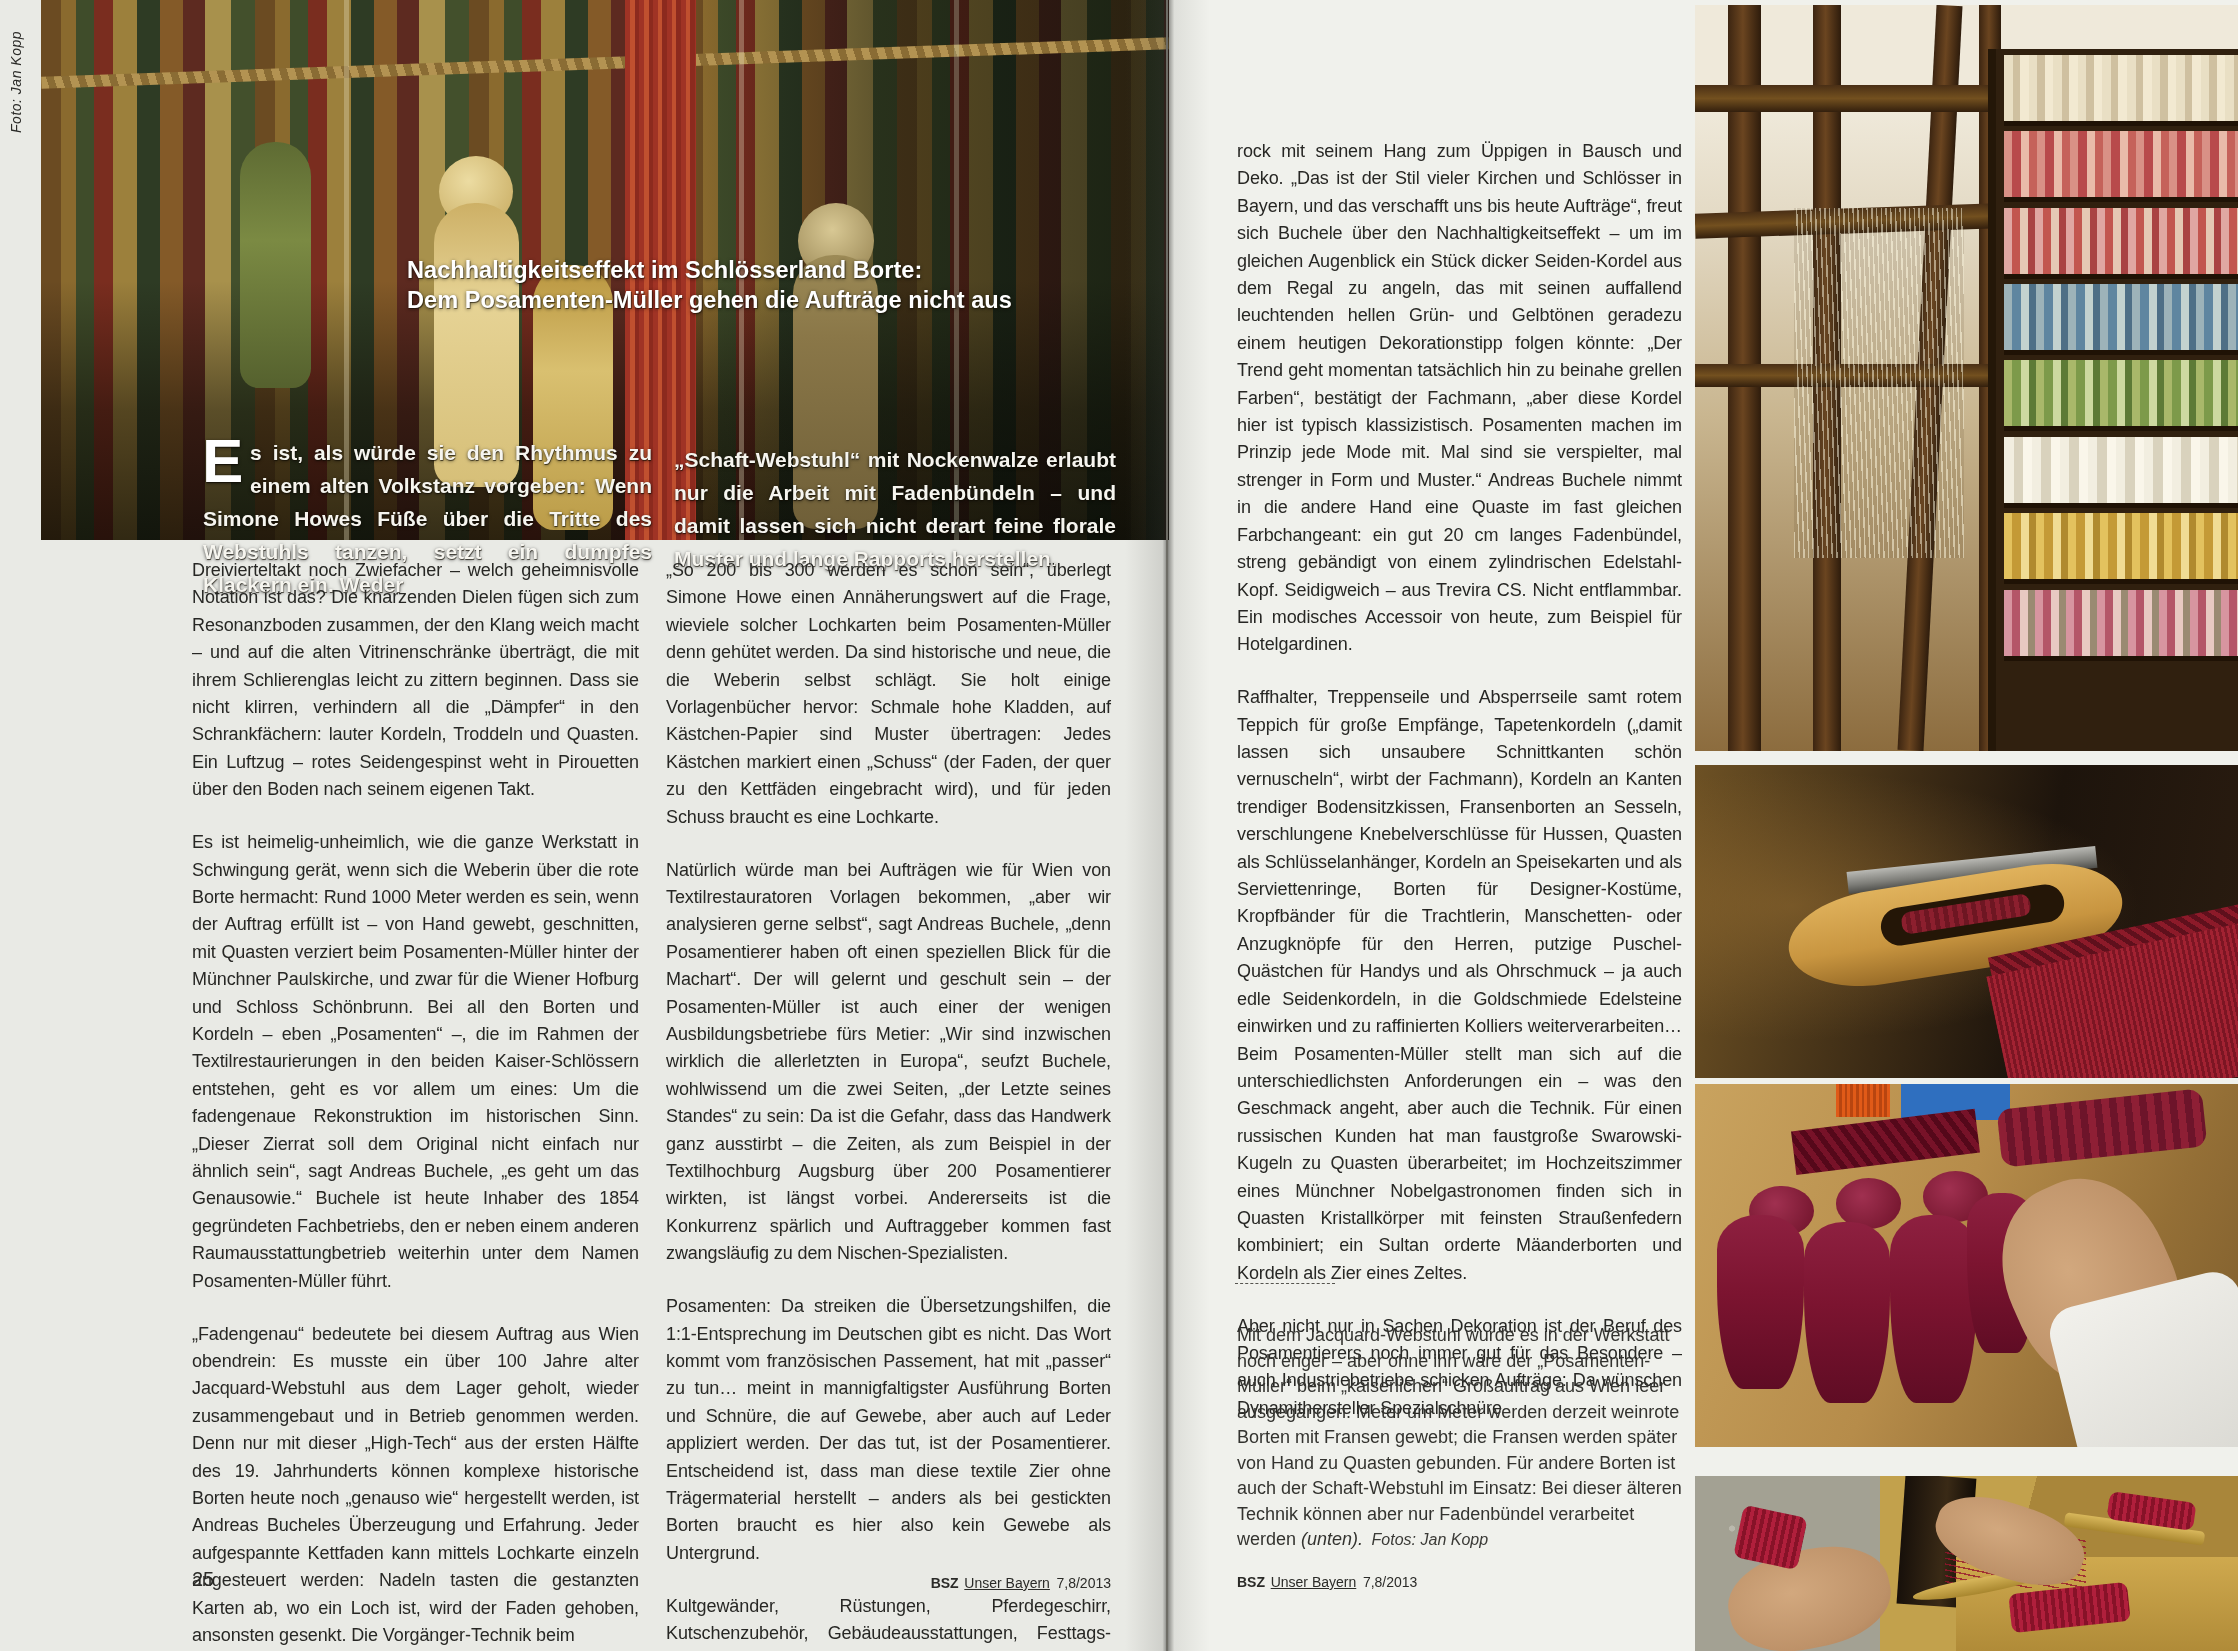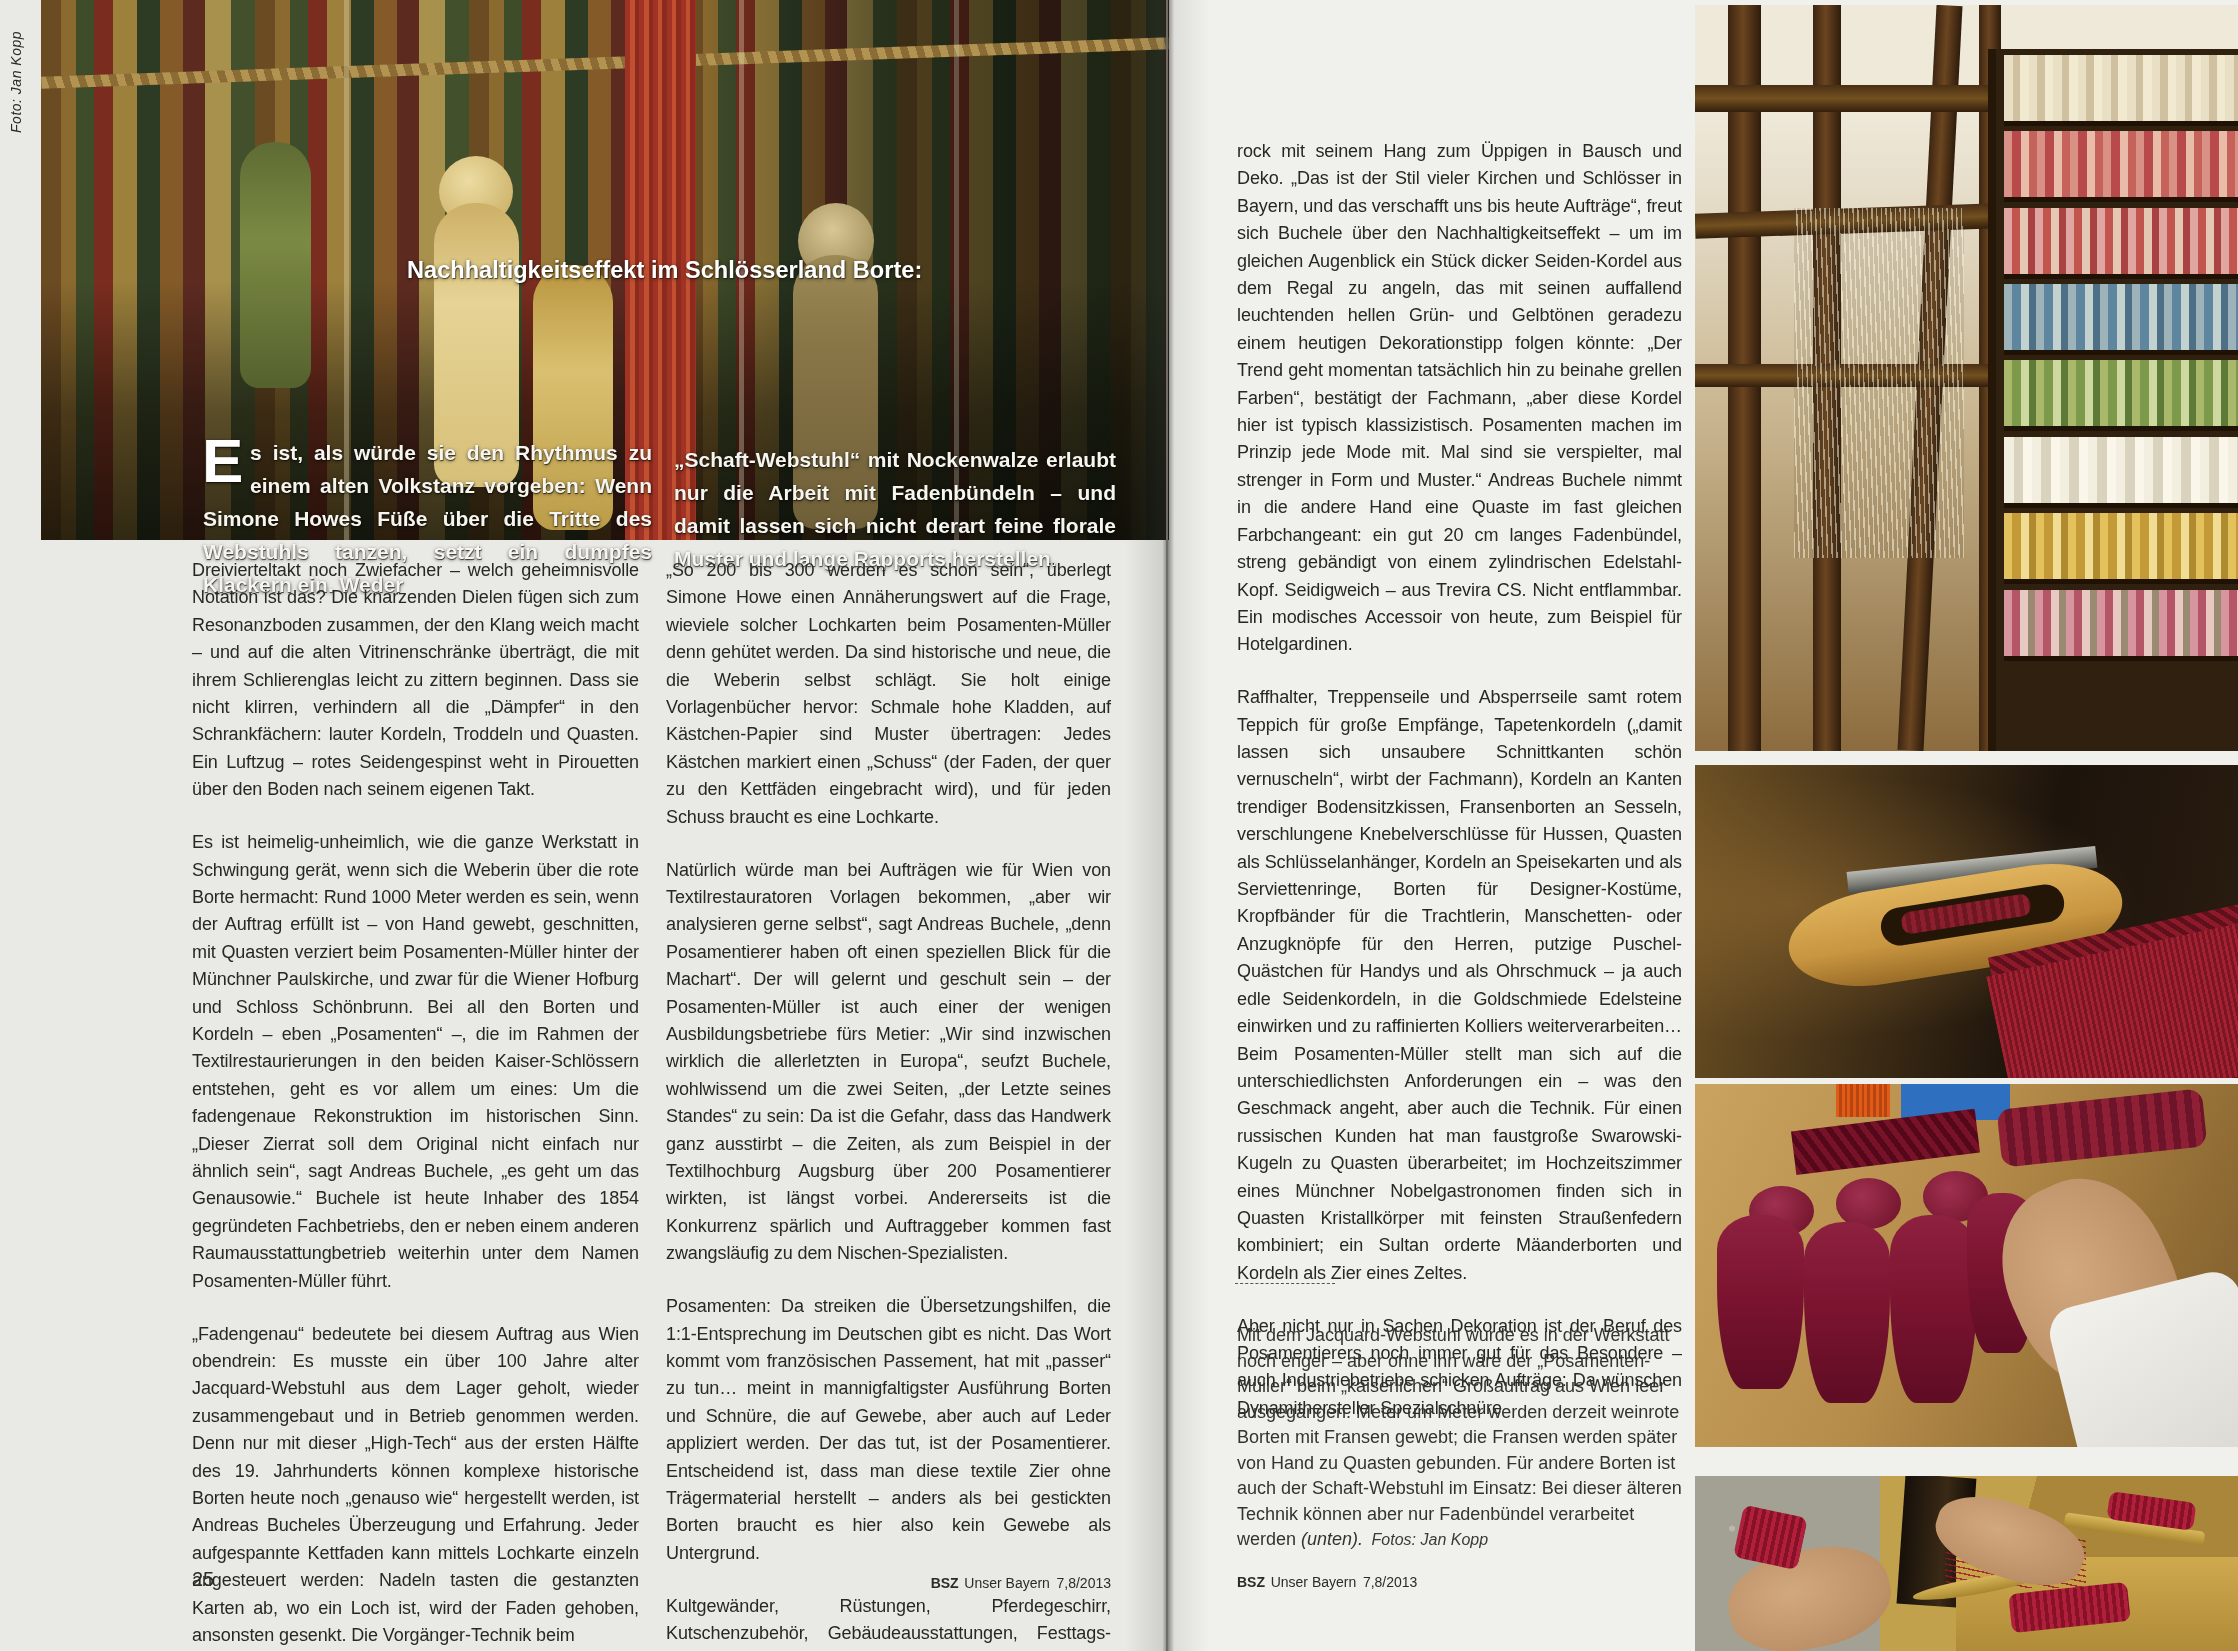--- a/index.html
+++ b/index.html
@@ -32,21 +32,21 @@
 
   .cap-rule{position:absolute;left:1235px;top:1283px;width:100px;border-top:1.4px dashed #55544e;}
   .caption{position:absolute;left:1237px;top:1323px;width:447px;font-size:18px;line-height:25.5px;
     color:#33332f;text-align:left;}
   .caption .note{font-style:italic;}
   .caption .credit{font-style:italic;font-size:16px;margin-left:8.5px;color:#3a3a36;}
 
   .pagenum{position:absolute;left:192px;top:1568px;font-size:20px;color:#2b2b28;}
   .journal{position:absolute;font-size:14px;color:#2b2b28;}
   .journal .b{font-weight:bold;margin-right:5.7px;}
-  .journal .r{margin-right:6.6px;}
+  .journal .r{margin-right:6.6px;text-decoration:underline;}
   .jleft{left:875px;top:1575px;width:236px;text-align:right;}
   .jright{left:1237px;top:1574px;}
 
   
   .hero{position:absolute;left:41px;top:0;width:1128px;height:540px;overflow:hidden;
     background:
       linear-gradient(90deg,rgba(0,0,0,0) 58%,rgba(8,12,8,.45) 74%,rgba(6,10,6,.66) 100%),
       linear-gradient(180deg,rgba(20,16,8,0) 52%,rgba(14,11,5,.5) 76%,rgba(8,7,3,.72) 100%),
       repeating-linear-gradient(90deg,
         #6b4b22 0 20px,#8a6a2e 20px 35px,#3f4c2a 35px 53px,#7a2d1f 53px 72px,
@@ -143,20 +143,21 @@
     <div class="tassel t-cream"></div>
     <div class="tassel t-gold"></div>
     <div class="t-head t-multi-head"></div>
     <div class="tassel t-multi"></div>
     <div class="red-bundle"></div>
   </div>
 
 
   <div class="subtitle">
     <div>Nachhaltigkeitseffekt im Schlösserland Borte:</div>
+    <div>Dem Posamenten-Müller gehen die Aufträge nicht aus</div>
   </div>
 
   <p class="intro introL"><span class="dropcap">E</span><span>s ist, als würde sie den Rhythmus zu einem alten Volkstanz vorgeben: Wenn Simone Howes Füße über die Tritte des Webstuhls tanzen, setzt ein dumpfes Klackern ein. Weder</span></p>
 
   <p class="intro introR">„Schaft-Webstuhl“ mit Nockenwalze erlaubt nur die Arbeit mit Fadenbündeln – und damit lassen sich nicht derart feine florale Muster und lange Rapports herstellen.</p>
 
   <div class="col col1">
     <p>Dreivierteltakt noch Zwiefacher – welch geheimnisvolle Notation ist das? Die knarzenden Dielen fügen sich zum Resonanzboden zusammen, der den Klang weich macht – und auf die alten Vitrinenschränke überträgt, die mit ihrem Schlierenglas leicht zu zittern beginnen. Dass sie nicht klirren, verhindern all die „Dämpfer“ in den Schrankfächern: lauter Kordeln, Troddeln und Quasten. Ein Luftzug – rotes Seidengespinst weht in Pirouetten über den Boden nach seinem eigenen Takt.</p>
     <p>Es ist heimelig-unheimlich, wie die ganze Werkstatt in Schwingung gerät, wenn sich die Weberin über die rote Borte hermacht: Rund 1000 Meter werden es sein, wenn der Auftrag erfüllt ist – von Hand gewebt, geschnitten, mit Quasten verziert beim Posamenten-Müller hinter der Münchner Paulskirche, und zwar für die Wiener Hofburg und Schloss Schönbrunn. Bei all den Borten und Kordeln – eben „Posamenten“ –, die im Rahmen der Textilrestaurierungen in den beiden Kaiser-Schlössern entstehen, geht es vor allem um eines: Um die fadengenaue Rekonstruktion im historischen Sinn. „Dieser Zierrat soll dem Original nicht einfach nur ähnlich sein“, sagt Andreas Buchele, „es geht um das Genausowie.“ Buchele ist heute Inhaber des 1854 gegründeten Fachbetriebs, den er neben einem anderen Raumausstattungbetrieb weiterhin unter dem Namen Posamenten-Müller führt.</p>
     <p>„Fadengenau“ bedeutete bei diesem Auftrag aus Wien obendrein: Es musste ein über 100 Jahre alter Jacquard-Webstuhl aus dem Lager geholt, wieder zusammengebaut und in Betrieb genommen werden. Denn nur mit dieser „High-Tech“ aus der ersten Hälfte des 19. Jahrhunderts können komplexe historische Borten heute noch „genauso wie“ hergestellt werden, ist Andreas Bucheles Überzeugung und Erfahrung. Jeder aufgespannte Kettfaden kann mittels Lochkarte einzeln angesteuert werden: Nadeln tasten die gestanzten Karten ab, wo ein Loch ist, wird der Faden gehoben, ansonsten gesenkt. Die Vorgänger-Technik beim</p>

